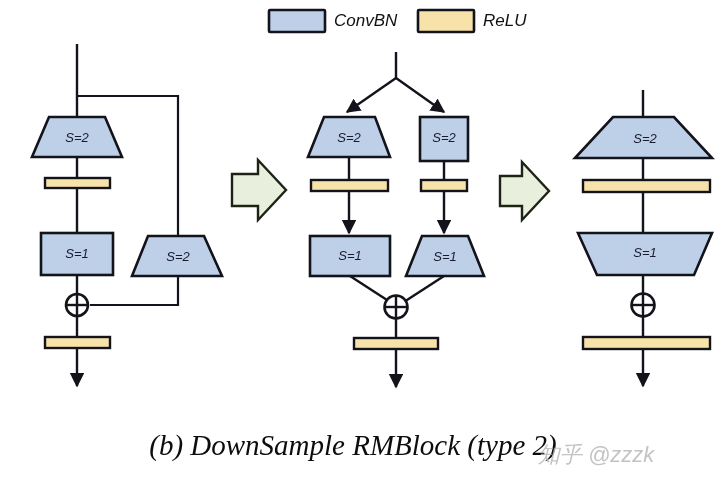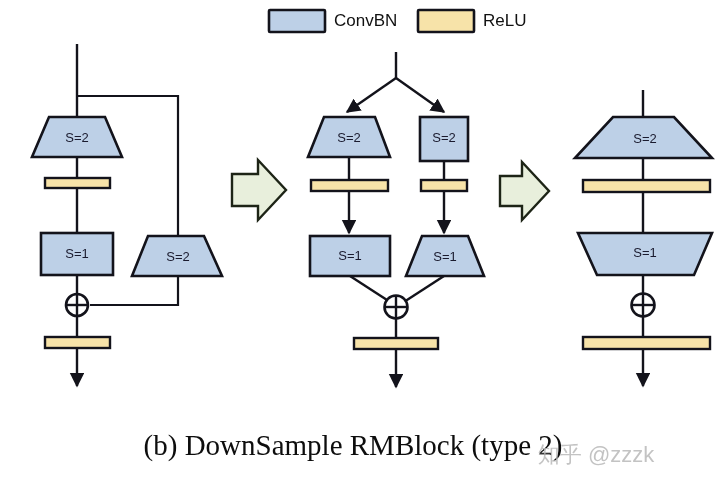--- a/index.html
+++ b/index.html
@@ -3,21 +3,21 @@
 <meta charset="utf-8">
 <style>
   html,body{margin:0;padding:0;}
   body{
     width:720px;height:495px;
     background:#ffffff;
     font-family:"Liberation Sans", sans-serif;
     overflow:hidden;
     position:relative;
   }
-  #stage{position:absolute;left:0;top:0;width:720px;height:495px;}
+  #stage{position:absolute;left:0;top:0;width:720px;height:495px;font-style:italic;}
   svg{display:block;}
   .shape-label{
     font-family:"Liberation Sans", sans-serif;
     font-size:13px;
     fill:#1a1a2e;
     text-anchor:middle;
     dominant-baseline:middle;
     font-weight:400;
   }
   .legend-label{

